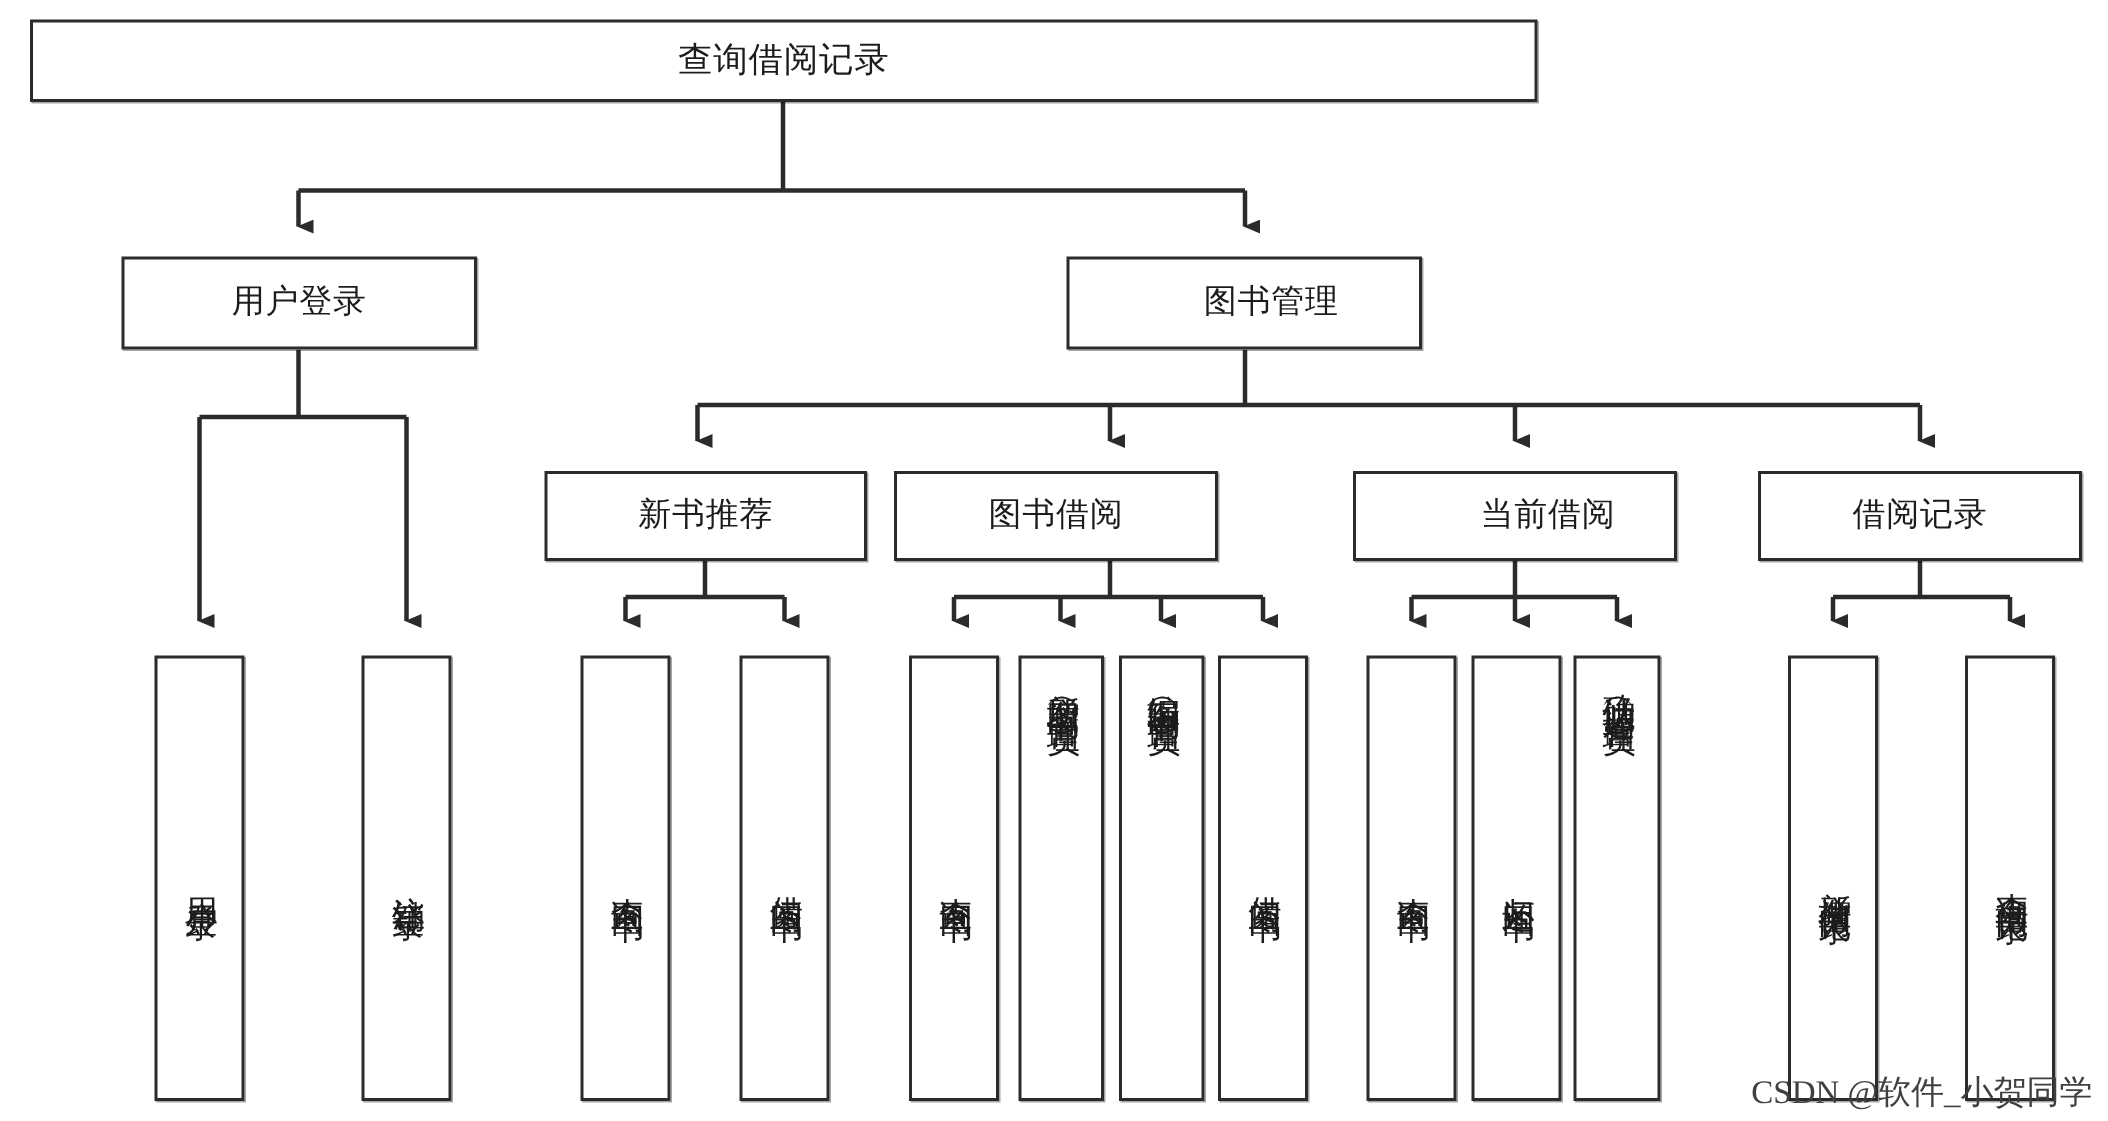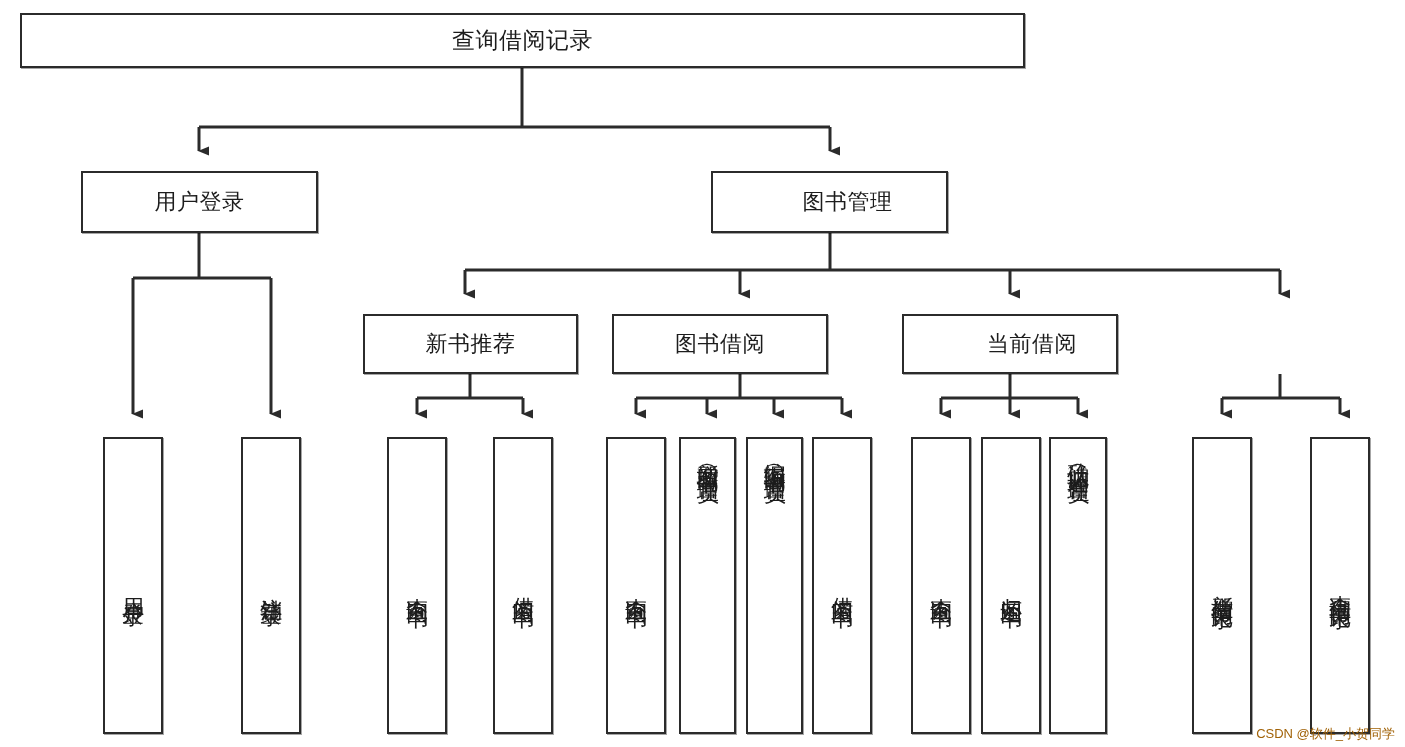--- a/index.html
+++ b/index.html
@@ -66,25 +66,25 @@
     text-align: left;
   }
   .node.vertical.centered {
     align-items: center;
     padding-top: 0;
   }
   #watermark {
     position: absolute;
     right: 10px;
     bottom: 4px;
-    font-size: 13px;
-    color: #a16207;
+    font-size: 22px;
+    color: #404040;
     white-space: nowrap;
     z-index: 5;
-    font-family: Liberation Sans, sans-serif;
+    font-family: Liberation Serif, serif;
   }
 </style>
 </head>
 <body>
 
 <div id="diagram-root">
 
   <svg id="wire-layer" viewBox="0 0 1405 747" width="1405" height="747" aria-hidden="true">
     <defs>
       <marker id="arrowhead" markerWidth="10" markerHeight="11" refX="4.6" refY="10" orient="auto" markerUnits="userSpaceOnUse">
@@ -142,26 +142,29 @@
   <div class="node horizontal" style="left:81px; top:171px; width:237px; height:62px;">
     <span class="node-label">用户登录</span>
   </div>
   <div class="node horizontal" style="left:711px; top:171px; width:237px; height:62px;padding-left:36px;">
     <span class="node-label">图书管理</span>
   </div>
 
   <div class="node horizontal" style="left:363px; top:314px; width:215px; height:60px;align-items:center;">
     <span class="node-label">新书推荐</span>
   </div>
-  <div class="node horizontal" style="left:612px; top:314px; width:216px; height:60px;">
+  <div class="node horizontal" style="left:596px; top:314px; width:216px; height:60px;">
     <span class="node-label">图书借阅</span>
   </div>
   <div class="node horizontal" style="left:902px; top:314px; width:216px; height:60px;padding-left:44px;">
     <span class="node-label">当前借阅</span>
   </div>
+  <div class="node horizontal" style="left:1172px; top:314px; width:216px; height:60px;">
+    <span class="node-label">借阅记录</span>
+  </div>
 
   <div class="node vertical centered" style="left:103px; top:437px; width:60px; height:297px;">
     <span class="node-label">用户登录</span>
   </div>
   <div class="node vertical centered" style="left:241px; top:437px; width:60px; height:297px;">
     <span class="node-label">注销登录</span>
   </div>
 
   <div class="node vertical centered" style="left:387px; top:437px; width:60px; height:297px;">
     <span class="node-label">查询图书</span>

